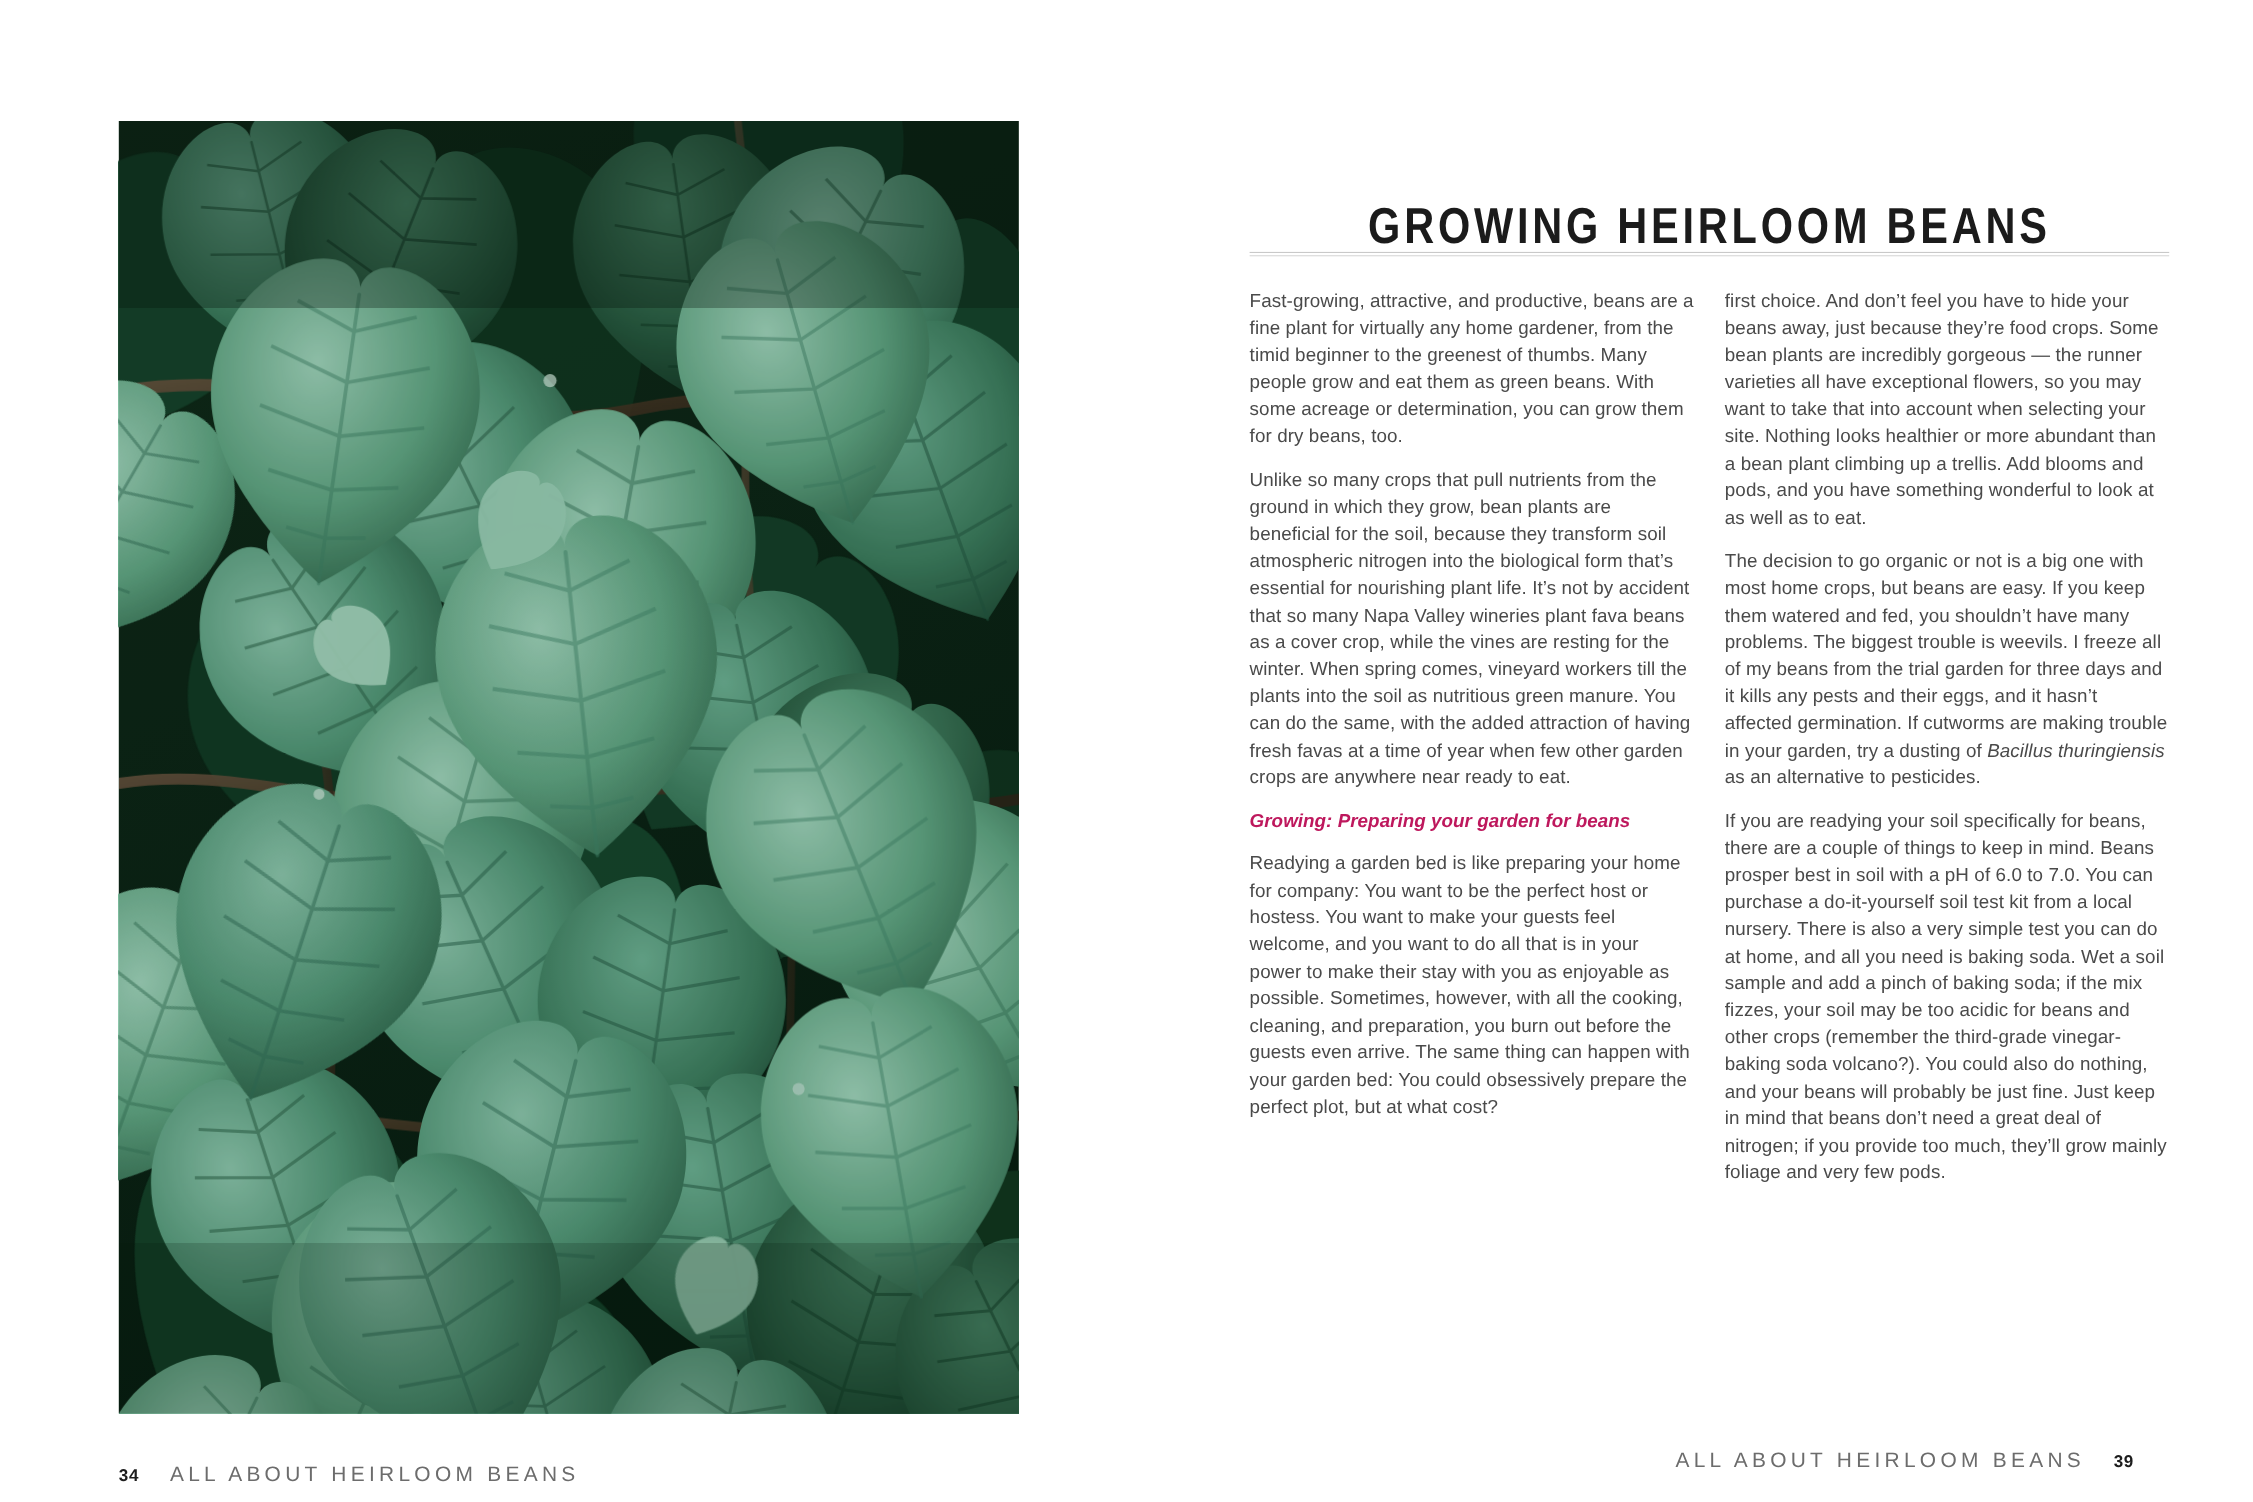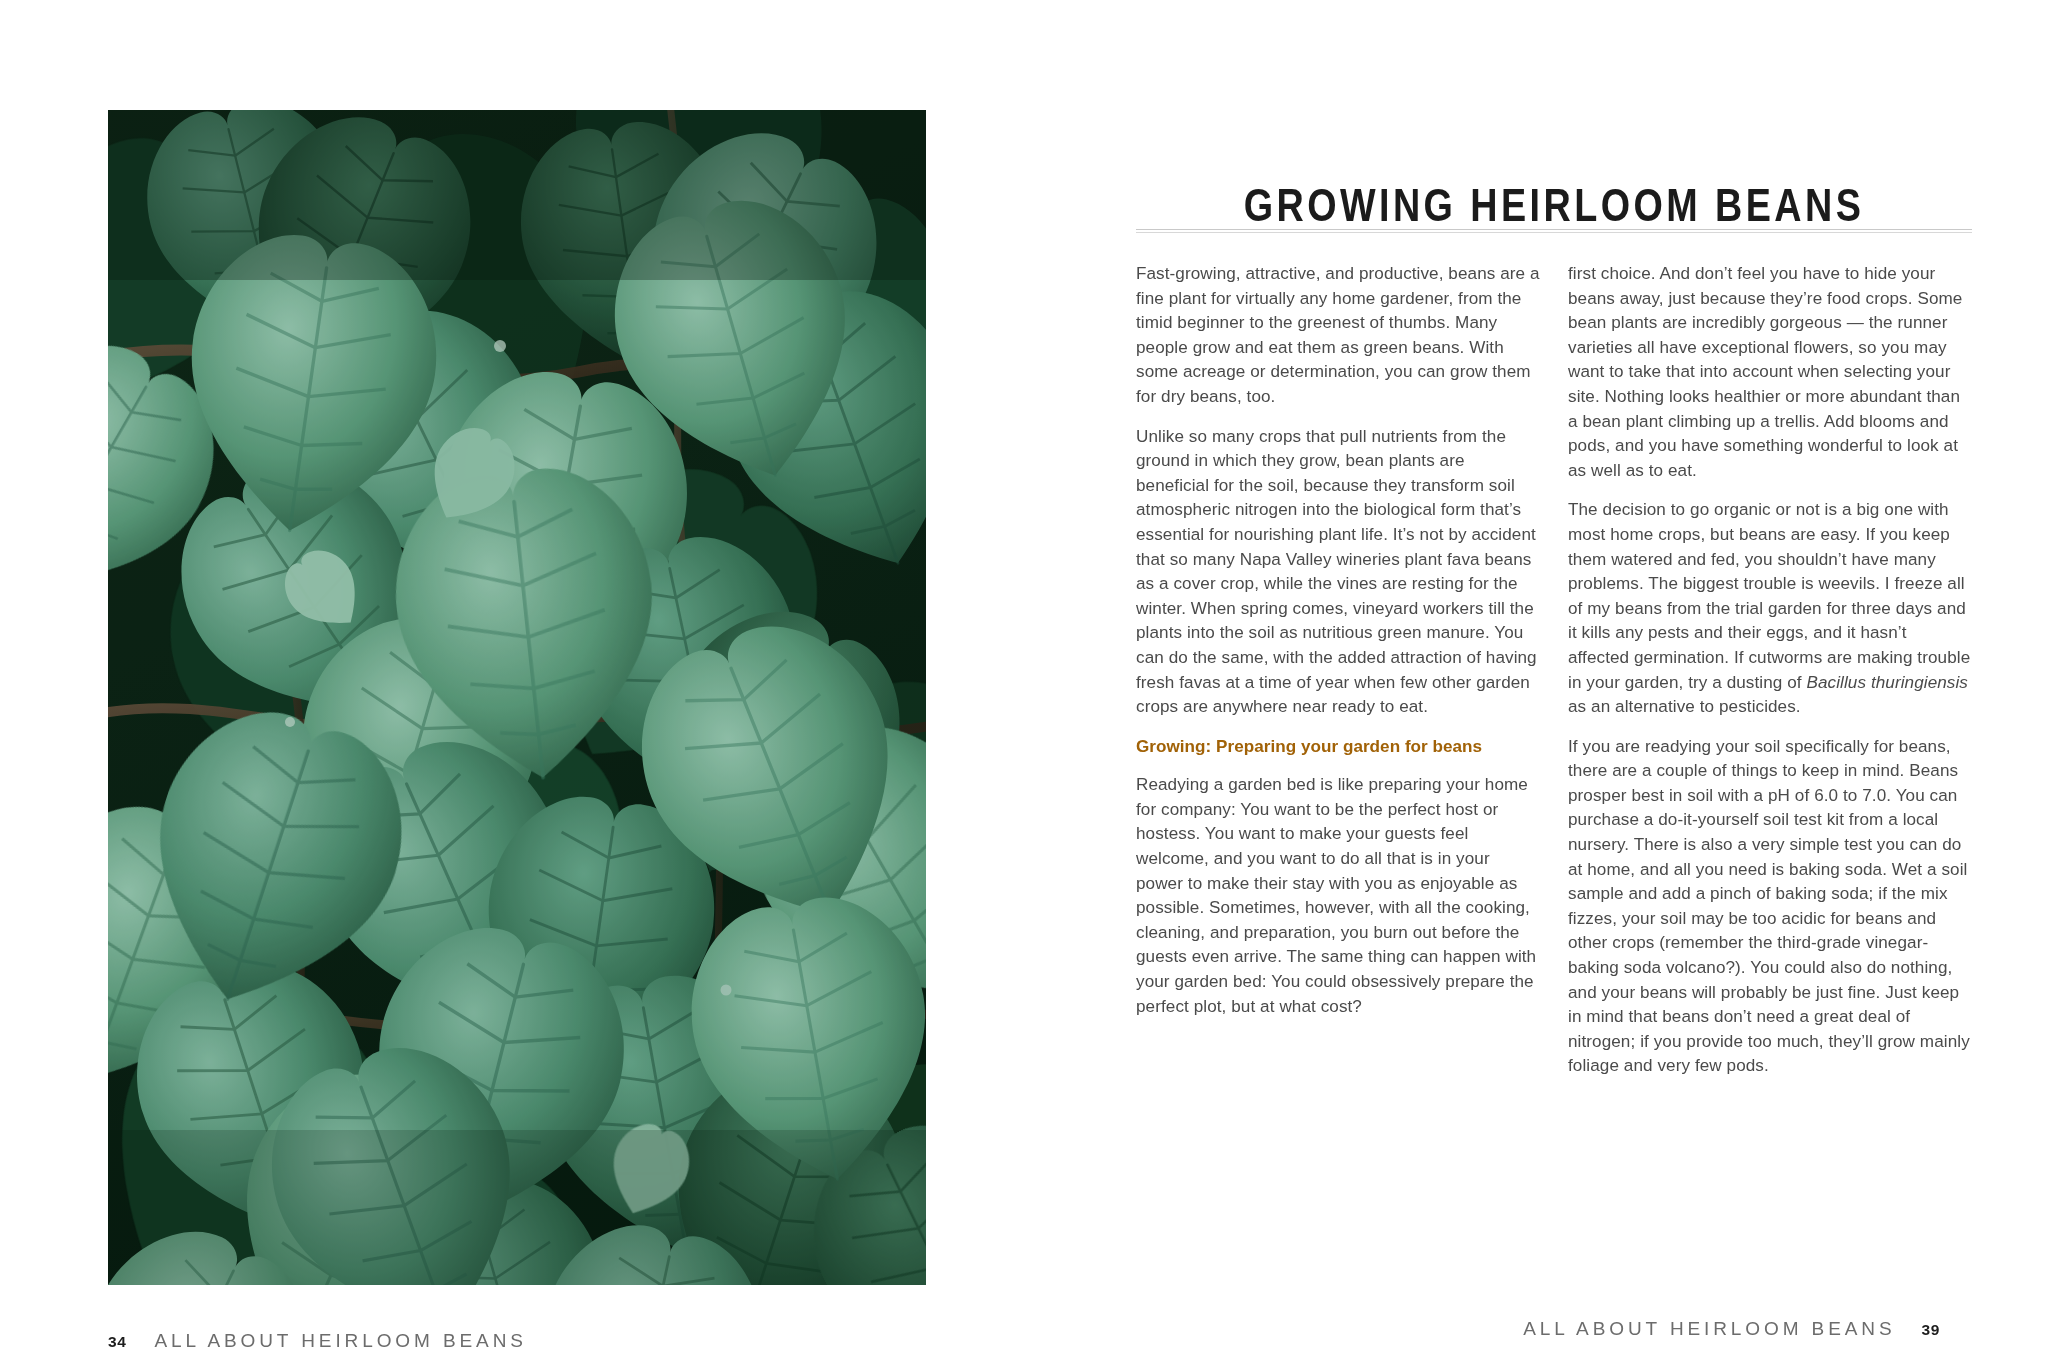--- a/index.html
+++ b/index.html
@@ -120,23 +120,24 @@
     letter-spacing: 0.005em;
   }
 
   .col p {
     margin: 0 0 15px 0;
   }
   .col p:last-child { margin-bottom: 0; }
 
   .col p.subhead {
     font-weight: 700;
-    color: #a16207;
+    color: #be185d;
     margin-bottom: 14px;
     letter-spacing: 0.002em;
+    font-style: italic;
   }
 
   .col em {
     font-style: italic;
   }
 
   .footer-left {
     left: 108px;
     top: 1318px;
     position: absolute;

